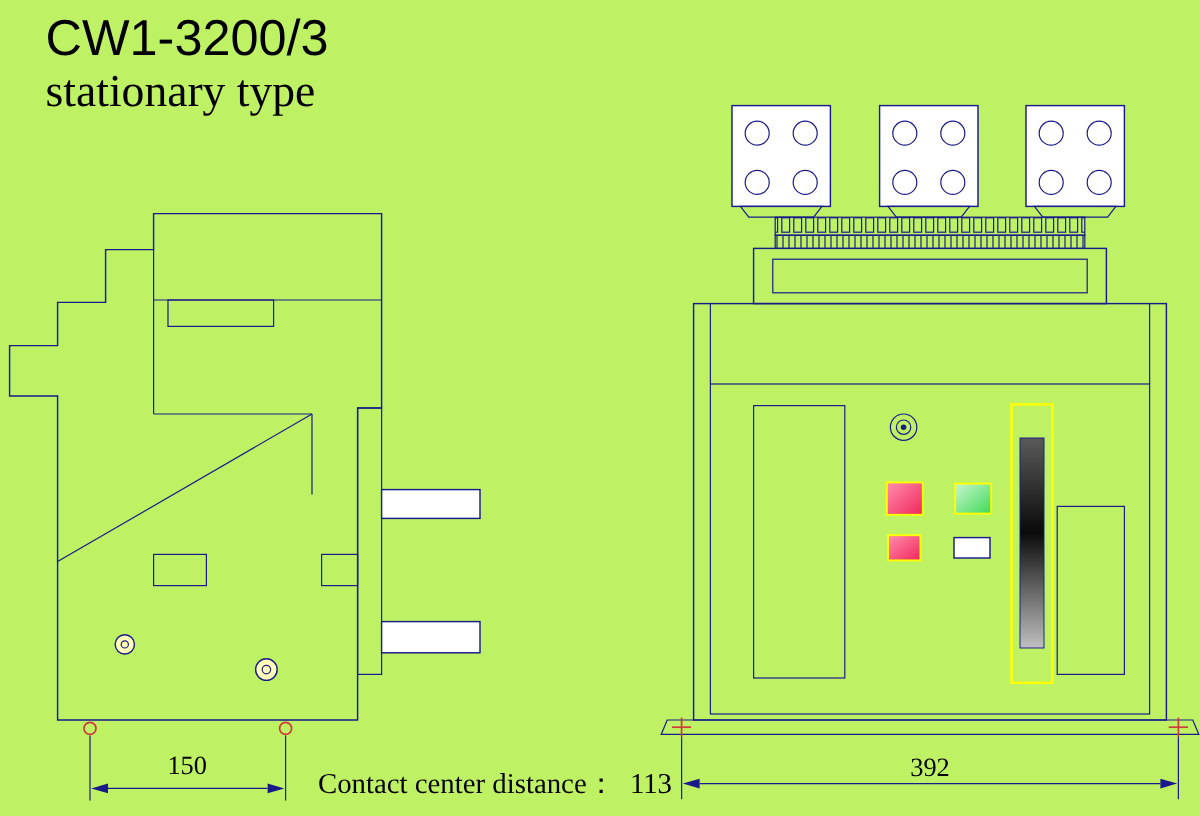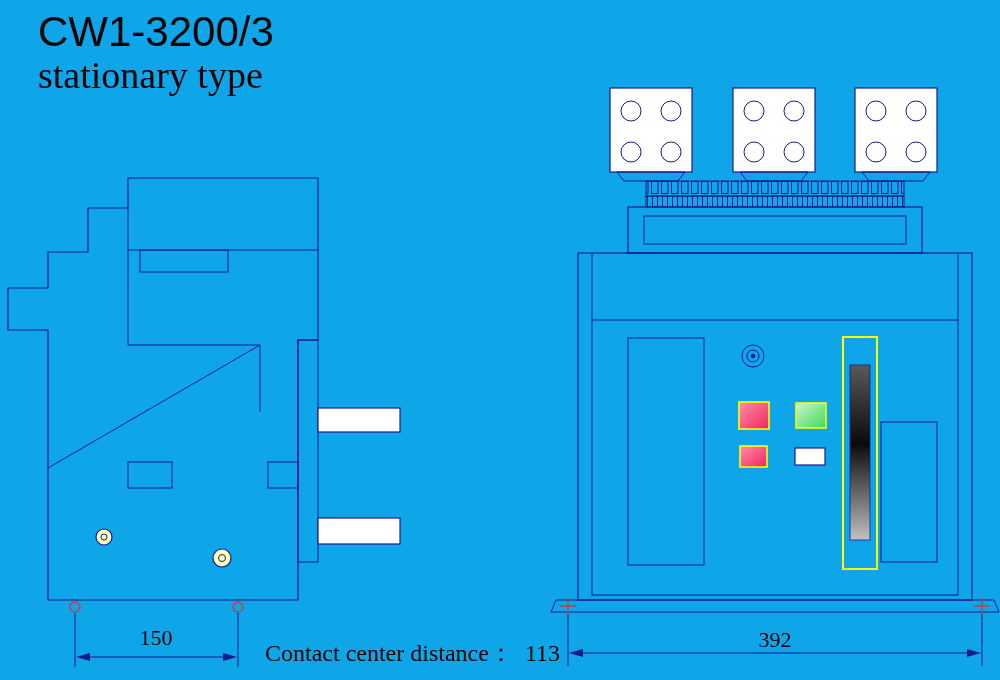--- a/index.html
+++ b/index.html
@@ -1,16 +1,16 @@
 <!DOCTYPE html>
 <html><head>
 <meta charset="utf-8">
 <style>
   html,body{margin:0;padding:0;background:#ffffff;}
-  .stage{position:relative;width:1000px;height:680px;background:#0ea5e9;overflow:hidden;text-decoration:underline;}
+  .stage{position:relative;width:1000px;height:680px;background:#bef264;overflow:hidden;text-decoration:underline;}
   .ln  {fill:none;stroke:#1a1a8a;stroke-width:1.2;}
   .lnt {fill:none;stroke:#1a1a8a;stroke-width:1;}
   .lnf {fill:#ffffff;stroke:#1a1a8a;stroke-width:1.2;}
   .dim {fill:none;stroke:#1a1a8a;stroke-width:1;}
   .arrow{fill:#1a1a8a;stroke:none;}
   .t-model{font-family:"Liberation Sans",sans-serif;font-size:42px;fill:#000000;}
   .t-sub  {font-family:"Liberation Serif",serif;font-size:38px;fill:#000000;}
   .t-dim  {font-family:"Liberation Serif",serif;font-size:22px;fill:#000000;}
   .t-note {font-family:"Liberation Serif",serif;font-size:24px;fill:#000000;}
 </style>

